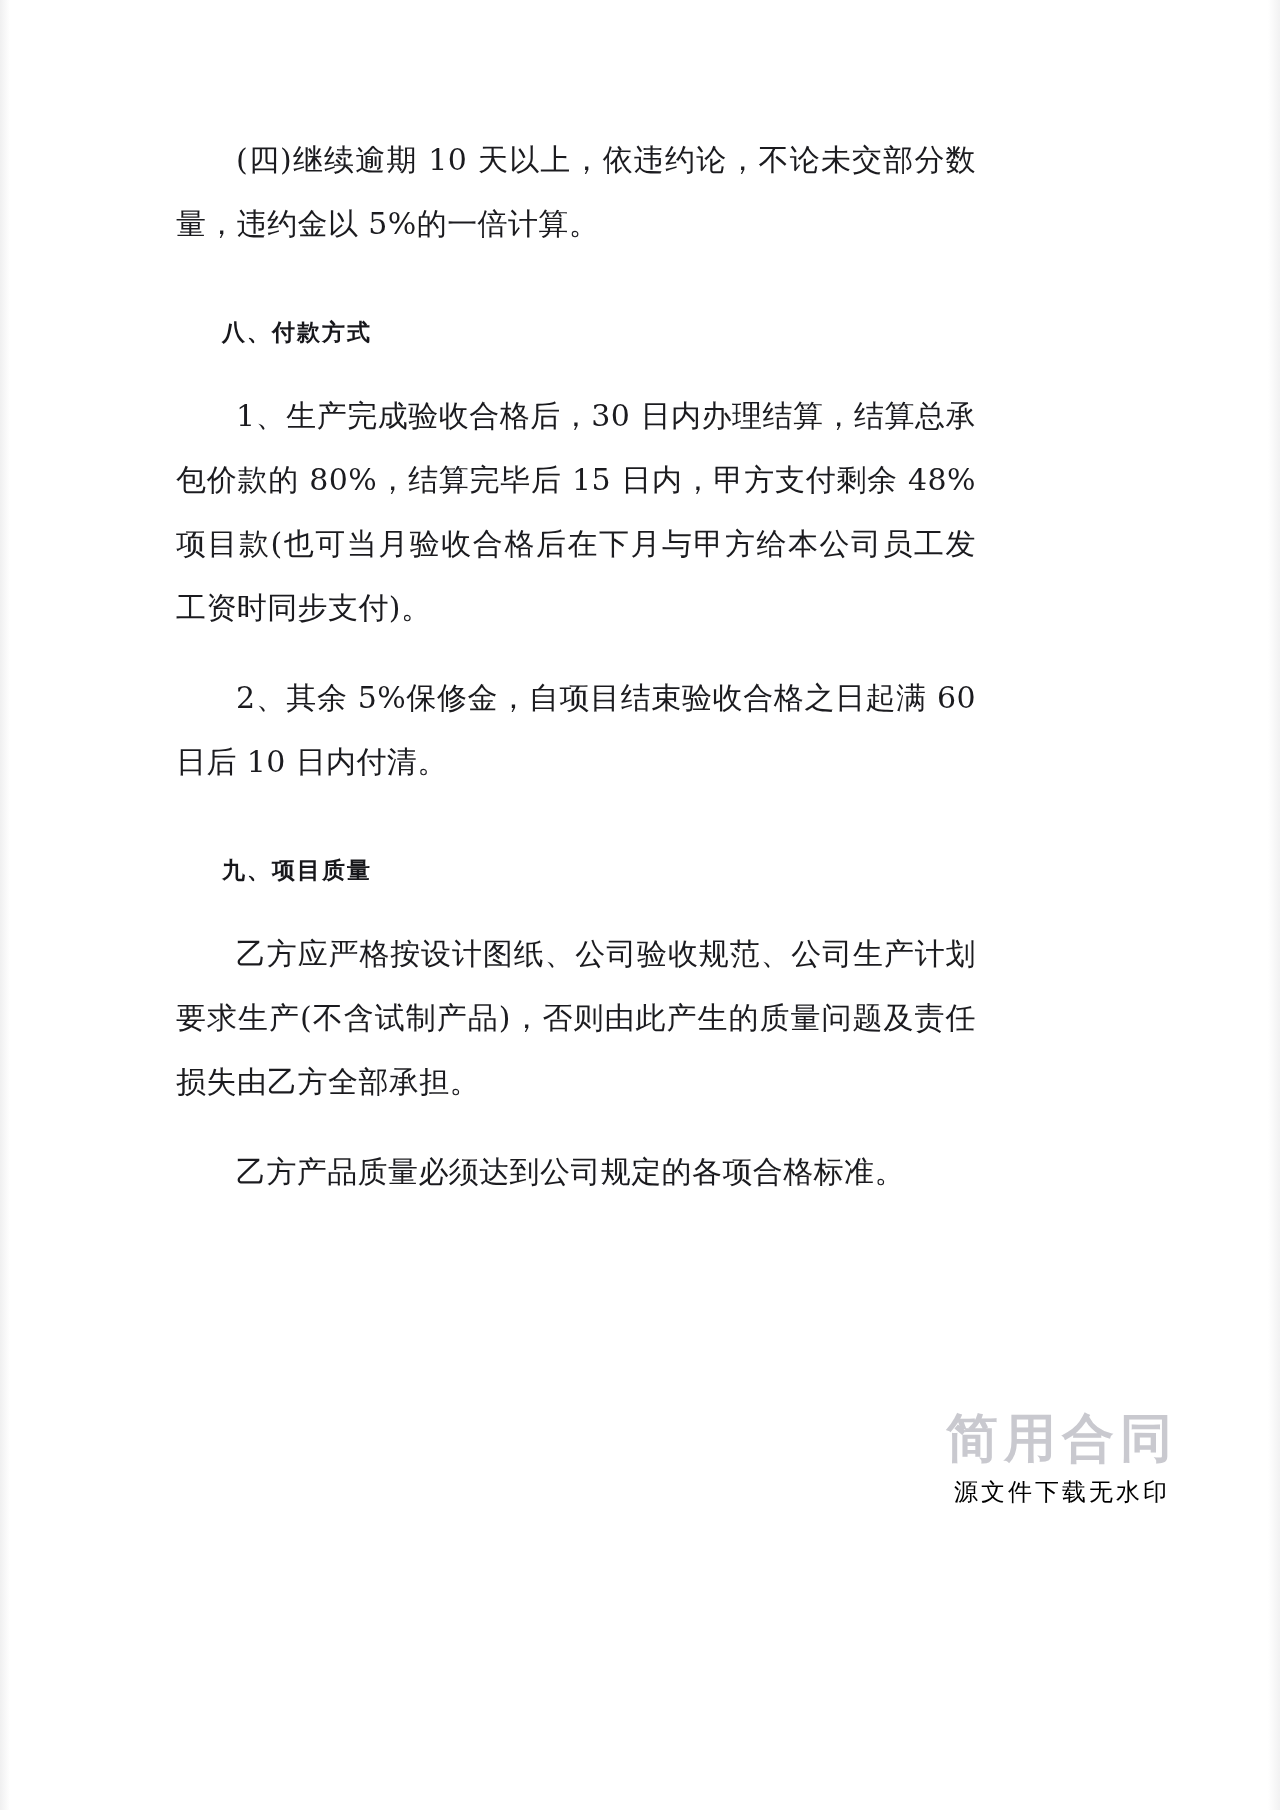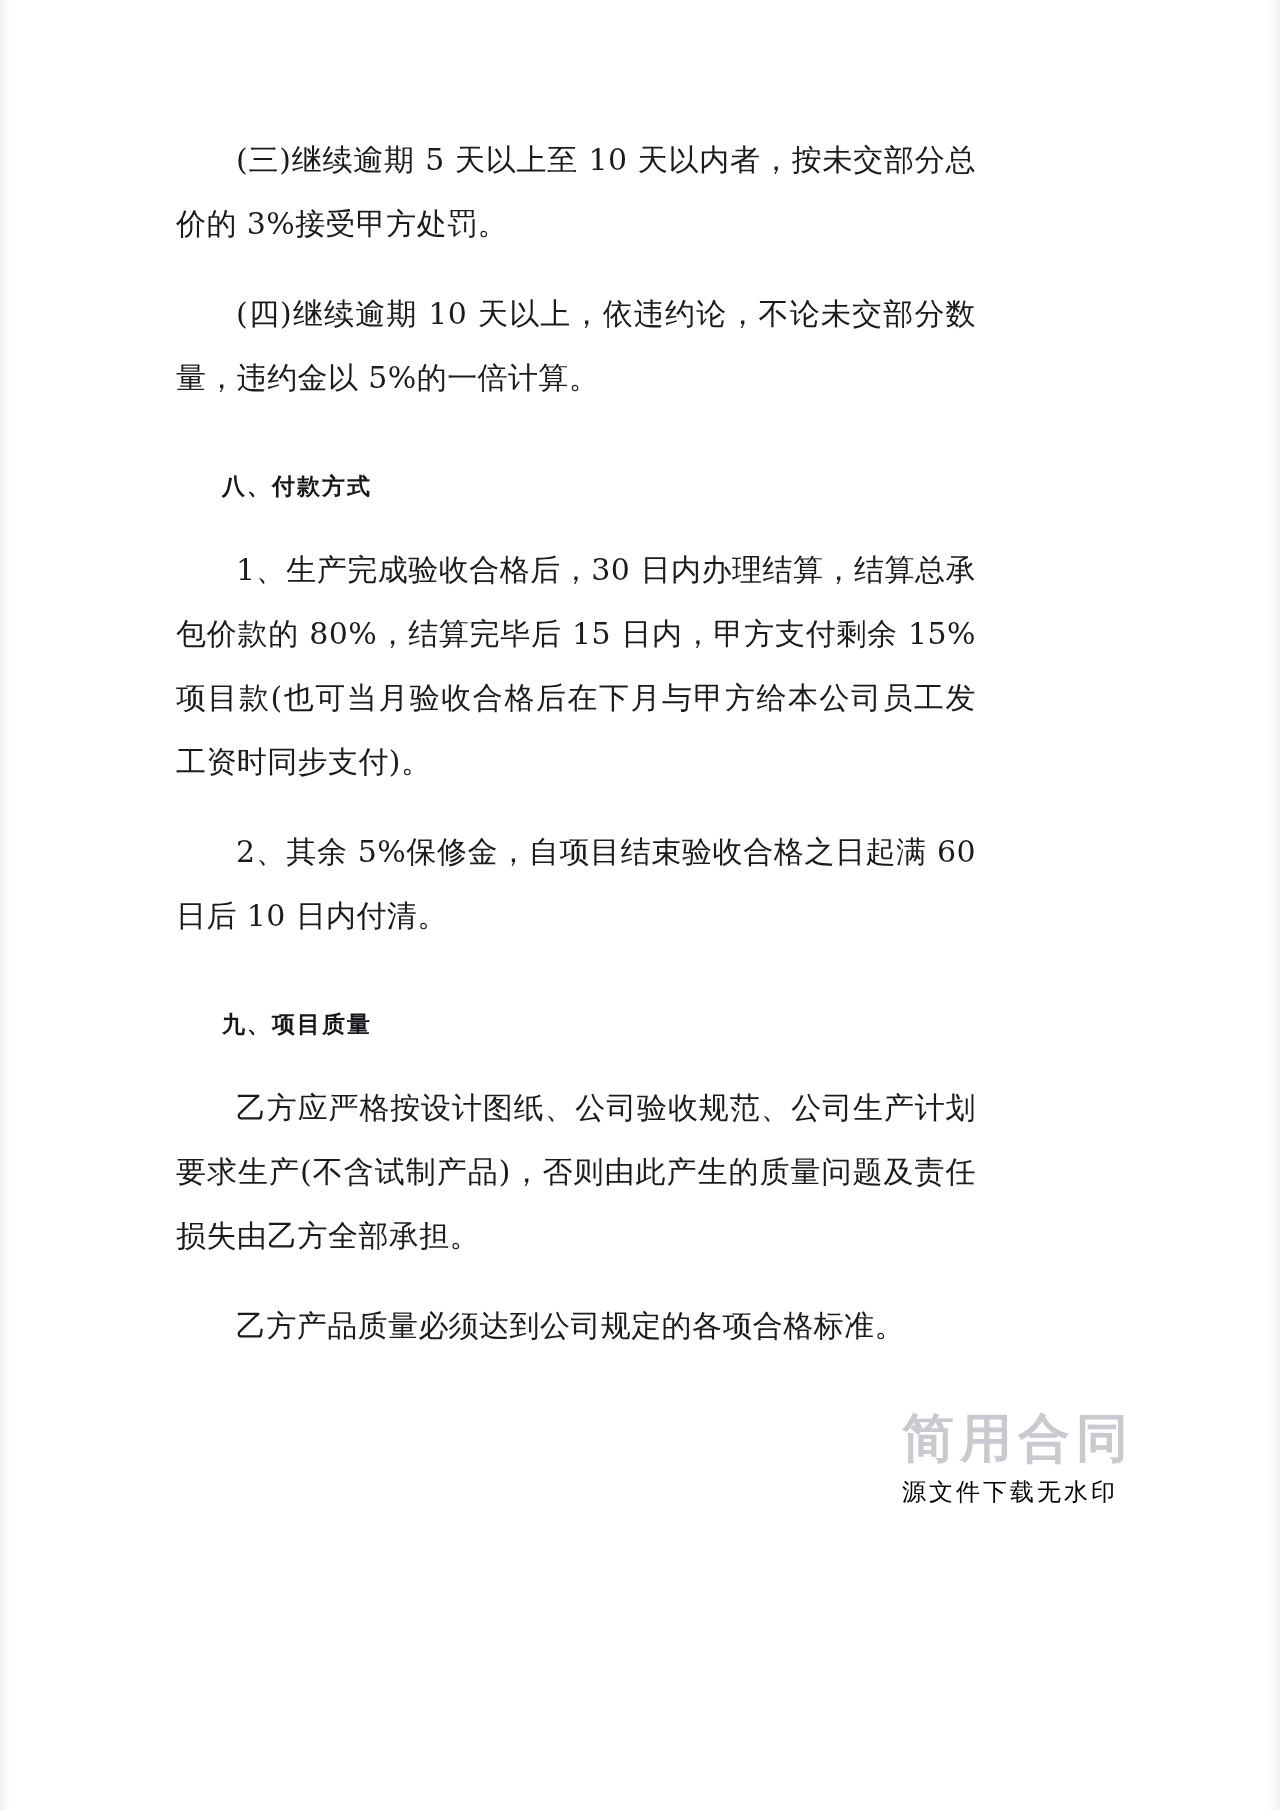--- a/index.html
+++ b/index.html
@@ -71,20 +71,21 @@
   }
 
   .gap-sm { height: 8px; }
 
   
   #watermark {
     position: absolute;
     right: 58px;
     bottom: 300px;
     width: 320px;
+    text-align: center;
     pointer-events: none;
     user-select: none;
   }
   #watermark .wm-main {
     font-family: "DejaVu Sans", "Liberation Sans", sans-serif;
     font-size: 52px;
     font-weight: bold;
     letter-spacing: 6px;
     color: #c9c9cf;
     line-height: 60px;
@@ -100,29 +101,28 @@
     white-space: nowrap;
   }
 </style>
 </head>
 <body>
 
 <div id="page">
 
   <div id="doc-body">
 
-    <p class="para">(三)继续逾期 5 天以上至 10 天以内者，按未交部分总价的 3%接受甲方处罚。</p>
 
     <p class="para">(四)继续逾期 10 天以上，依违约论，不论未交部分数量，违约金以 5%的一倍计算。</p>
 
     <div class="gap-sm"></div>
 
     <h2 class="heading">八、付款方式</h2>
 
-    <p class="para">1、生产完成验收合格后，30 日内办理结算，结算总承包价款的 80%，结算完毕后 15 日内，甲方支付剩余 15%项目款(也可当月验收合格后在下月与甲方给本公司员工发工资时同步支付)。</p>
+    <p class="para">1、生产完成验收合格后，30 日内办理结算，结算总承包价款的 80%，结算完毕后 15 日内，甲方支付剩余 48%项目款(也可当月验收合格后在下月与甲方给本公司员工发工资时同步支付)。</p>
 
     <p class="para">2、其余 5%保修金，自项目结束验收合格之日起满 60 日后 10 日内付清。</p>
 
 
     <div class="gap-sm"></div>
 
     <h2 class="heading">九、项目质量</h2>
 
     <p class="para">乙方应严格按设计图纸、公司验收规范、公司生产计划要求生产(不含试制产品)，否则由此产生的质量问题及责任损失由乙方全部承担。</p>
 

